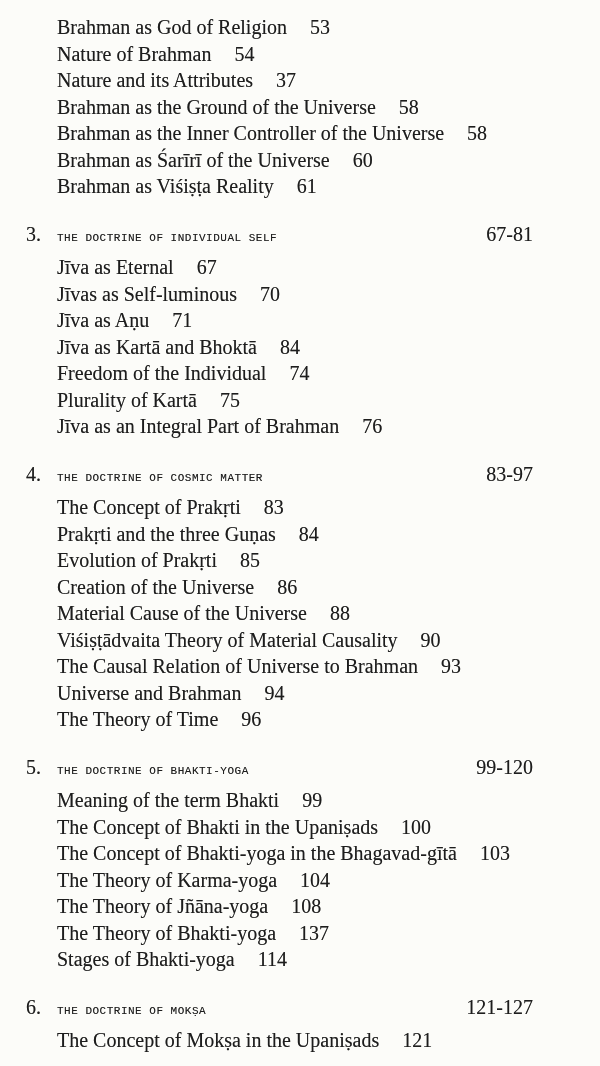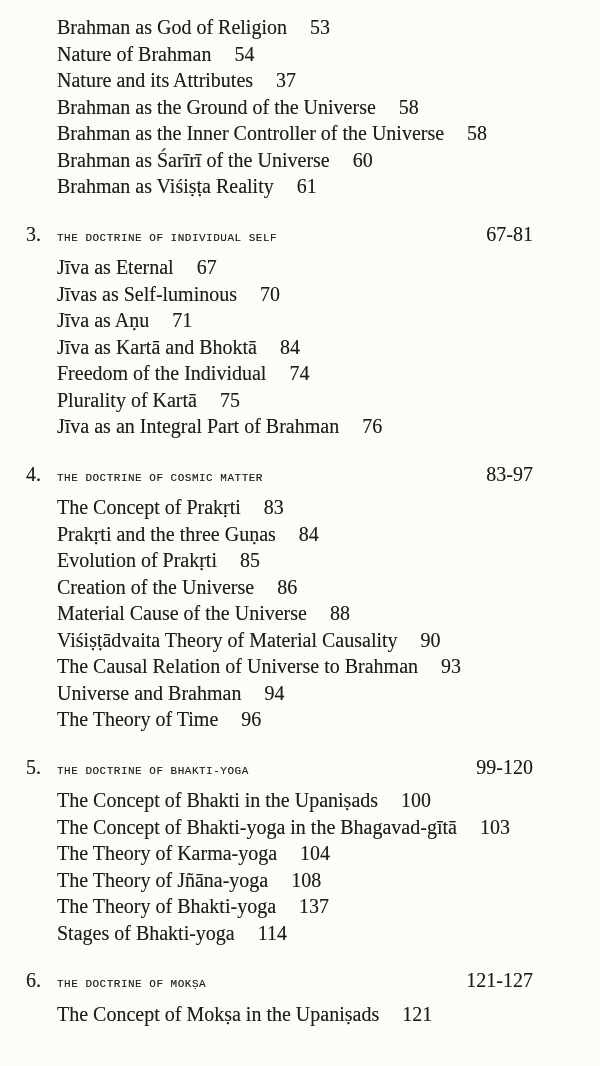--- a/index.html
+++ b/index.html
@@ -87,20 +87,21 @@
   <div class="toc-item"><span>Viśiṣṭādvaita Theory of Material Causality</span><span class="pagenum">90</span></div>
   <div class="toc-item"><span>The Causal Relation of Universe to Brahman</span><span class="pagenum">93</span></div>
   <div class="toc-item"><span>Universe and Brahman</span><span class="pagenum">94</span></div>
   <div class="toc-item"><span>The Theory of Time</span><span class="pagenum">96</span></div>
 
   <div class="chapter-row">
     <span class="num">5.</span>
     <span class="head">THE DOCTRINE OF BHAKTI-YOGA</span>
     <span class="range">99-120</span>
   </div>
+  <div class="toc-item"><span>Meaning of the term Bhakti</span><span class="pagenum">99</span></div>
   <div class="toc-item"><span>The Concept of Bhakti in the Upaniṣads</span><span class="pagenum">100</span></div>
   <div class="toc-item"><span>The Concept of Bhakti-yoga in the Bhagavad-gītā</span><span class="pagenum">103</span></div>
   <div class="toc-item"><span>The Theory of Karma-yoga</span><span class="pagenum">104</span></div>
   <div class="toc-item"><span>The Theory of Jñāna-yoga</span><span class="pagenum">108</span></div>
   <div class="toc-item"><span>The Theory of Bhakti-yoga</span><span class="pagenum">137</span></div>
   <div class="toc-item"><span>Stages of Bhakti-yoga</span><span class="pagenum">114</span></div>
 
   <div class="chapter-row">
     <span class="num">6.</span>
     <span class="head">THE DOCTRINE OF MOKṢA</span>

